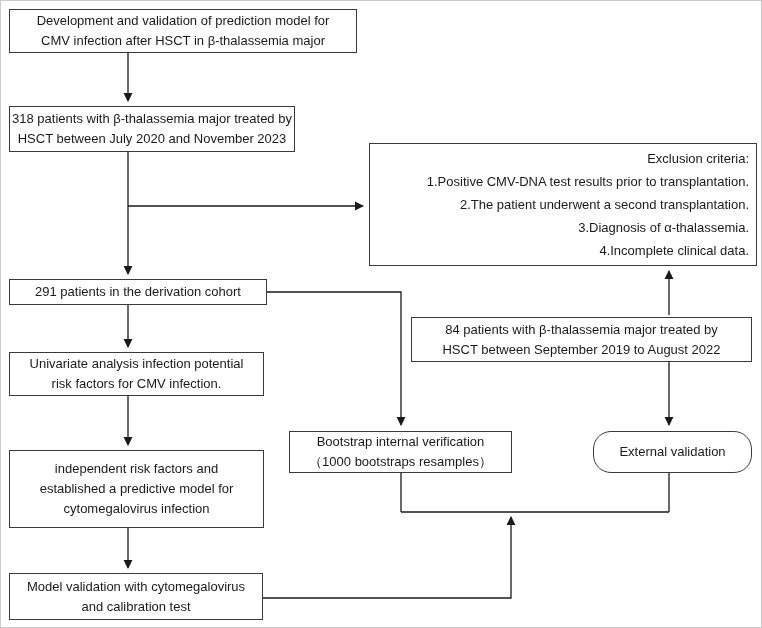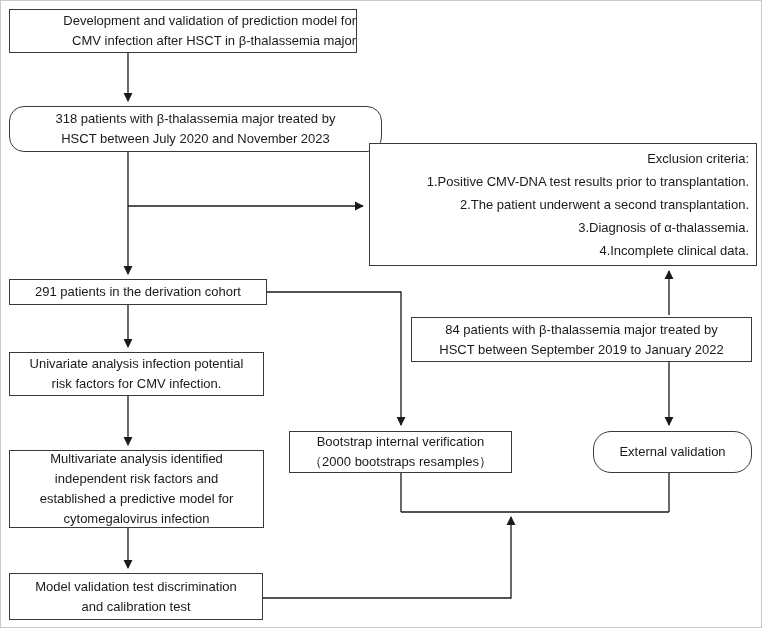--- a/index.html
+++ b/index.html
@@ -67,66 +67,65 @@
       <path d="M127,527 V567" marker-end="url(#ah)"></path>
       <path d="M668,314 V270" marker-end="url(#ah)"></path>
       <path d="M668,361 V424" marker-end="url(#ah)"></path>
       <path d="M400,472 V511"></path>
       <path d="M668,472 V511"></path>
       <path d="M400,511 H668"></path>
       <path d="M261,597 H510 V516" marker-end="url(#ah)"></path>
     </g>
   </svg>
 
-  <div class="box" style="left:8px; top:8px; width:348px; height:44px;text-align:right;">
+  <div class="box" style="left:8px; top:8px; width:348px; height:44px;">
     <div class="bline">Development and validation of prediction model for</div>
     <div class="bline">CMV infection after HSCT in β-thalassemia major</div>
   </div>
 
-  <div class="box" style="left:8px; top:105px; width:373px; height:46px;border-radius:15px;">
+  <div class="box" style="left:8px; top:105px; width:286px; height:46px;">
     <div class="bline">318 patients with β-thalassemia major treated by</div>
     <div class="bline">HSCT between July 2020 and November 2023</div>
   </div>
 
   <div class="box box-left" style="left:368px; top:142px; width:388px; height:123px;">
     <div class="bline">Exclusion criteria:</div>
     <div class="bline">1.Positive CMV-DNA test results prior to transplantation.</div>
     <div class="bline">2.The patient underwent a second transplantation.</div>
     <div class="bline">3.Diagnosis of α-thalassemia.</div>
     <div class="bline">4.Incomplete clinical data.</div>
   </div>
 
   <div class="box" style="left:8px; top:278px; width:258px; height:26px;">
     <div class="bline">291 patients in the derivation cohort</div>
   </div>
 
   <div class="box" style="left:410px; top:316px; width:341px; height:45px;justify-content:center;">
     <div class="bline">84  patients with β-thalassemia major treated by</div>
-    <div class="bline">HSCT between September 2019 to January 2022</div>
+    <div class="bline">HSCT between September 2019 to August 2022</div>
   </div>
 
   <div class="box" style="left:8px; top:351px; width:255px; height:44px;">
     <div class="bline">Univariate analysis infection potential</div>
     <div class="bline">risk factors for CMV infection.</div>
   </div>
 
   <div class="box" style="left:288px; top:430px; width:223px; height:42px;">
     <div class="bline">Bootstrap internal verification</div>
-    <div class="bline">（2000 bootstraps resamples）</div>
+    <div class="bline">（1000 bootstraps resamples）</div>
   </div>
 
   <div class="box" style="left:592px; top:430px; width:159px; height:42px;border-radius:18px;">
     <div class="bline">External validation</div>
   </div>
 
   <div class="box" style="left:8px; top:449px; width:255px; height:78px;">
-    <div class="bline">Multivariate analysis identified</div>
     <div class="bline">independent risk factors and</div>
     <div class="bline">established a predictive model for</div>
     <div class="bline">cytomegalovirus infection</div>
   </div>
 
   <div class="box" style="left:8px; top:572px; width:254px; height:47px;">
-    <div class="bline">Model validation test discrimination</div>
+    <div class="bline">Model validation with cytomegalovirus</div>
     <div class="bline">and calibration test</div>
   </div>
 
 </div>
 
 </body></html>

